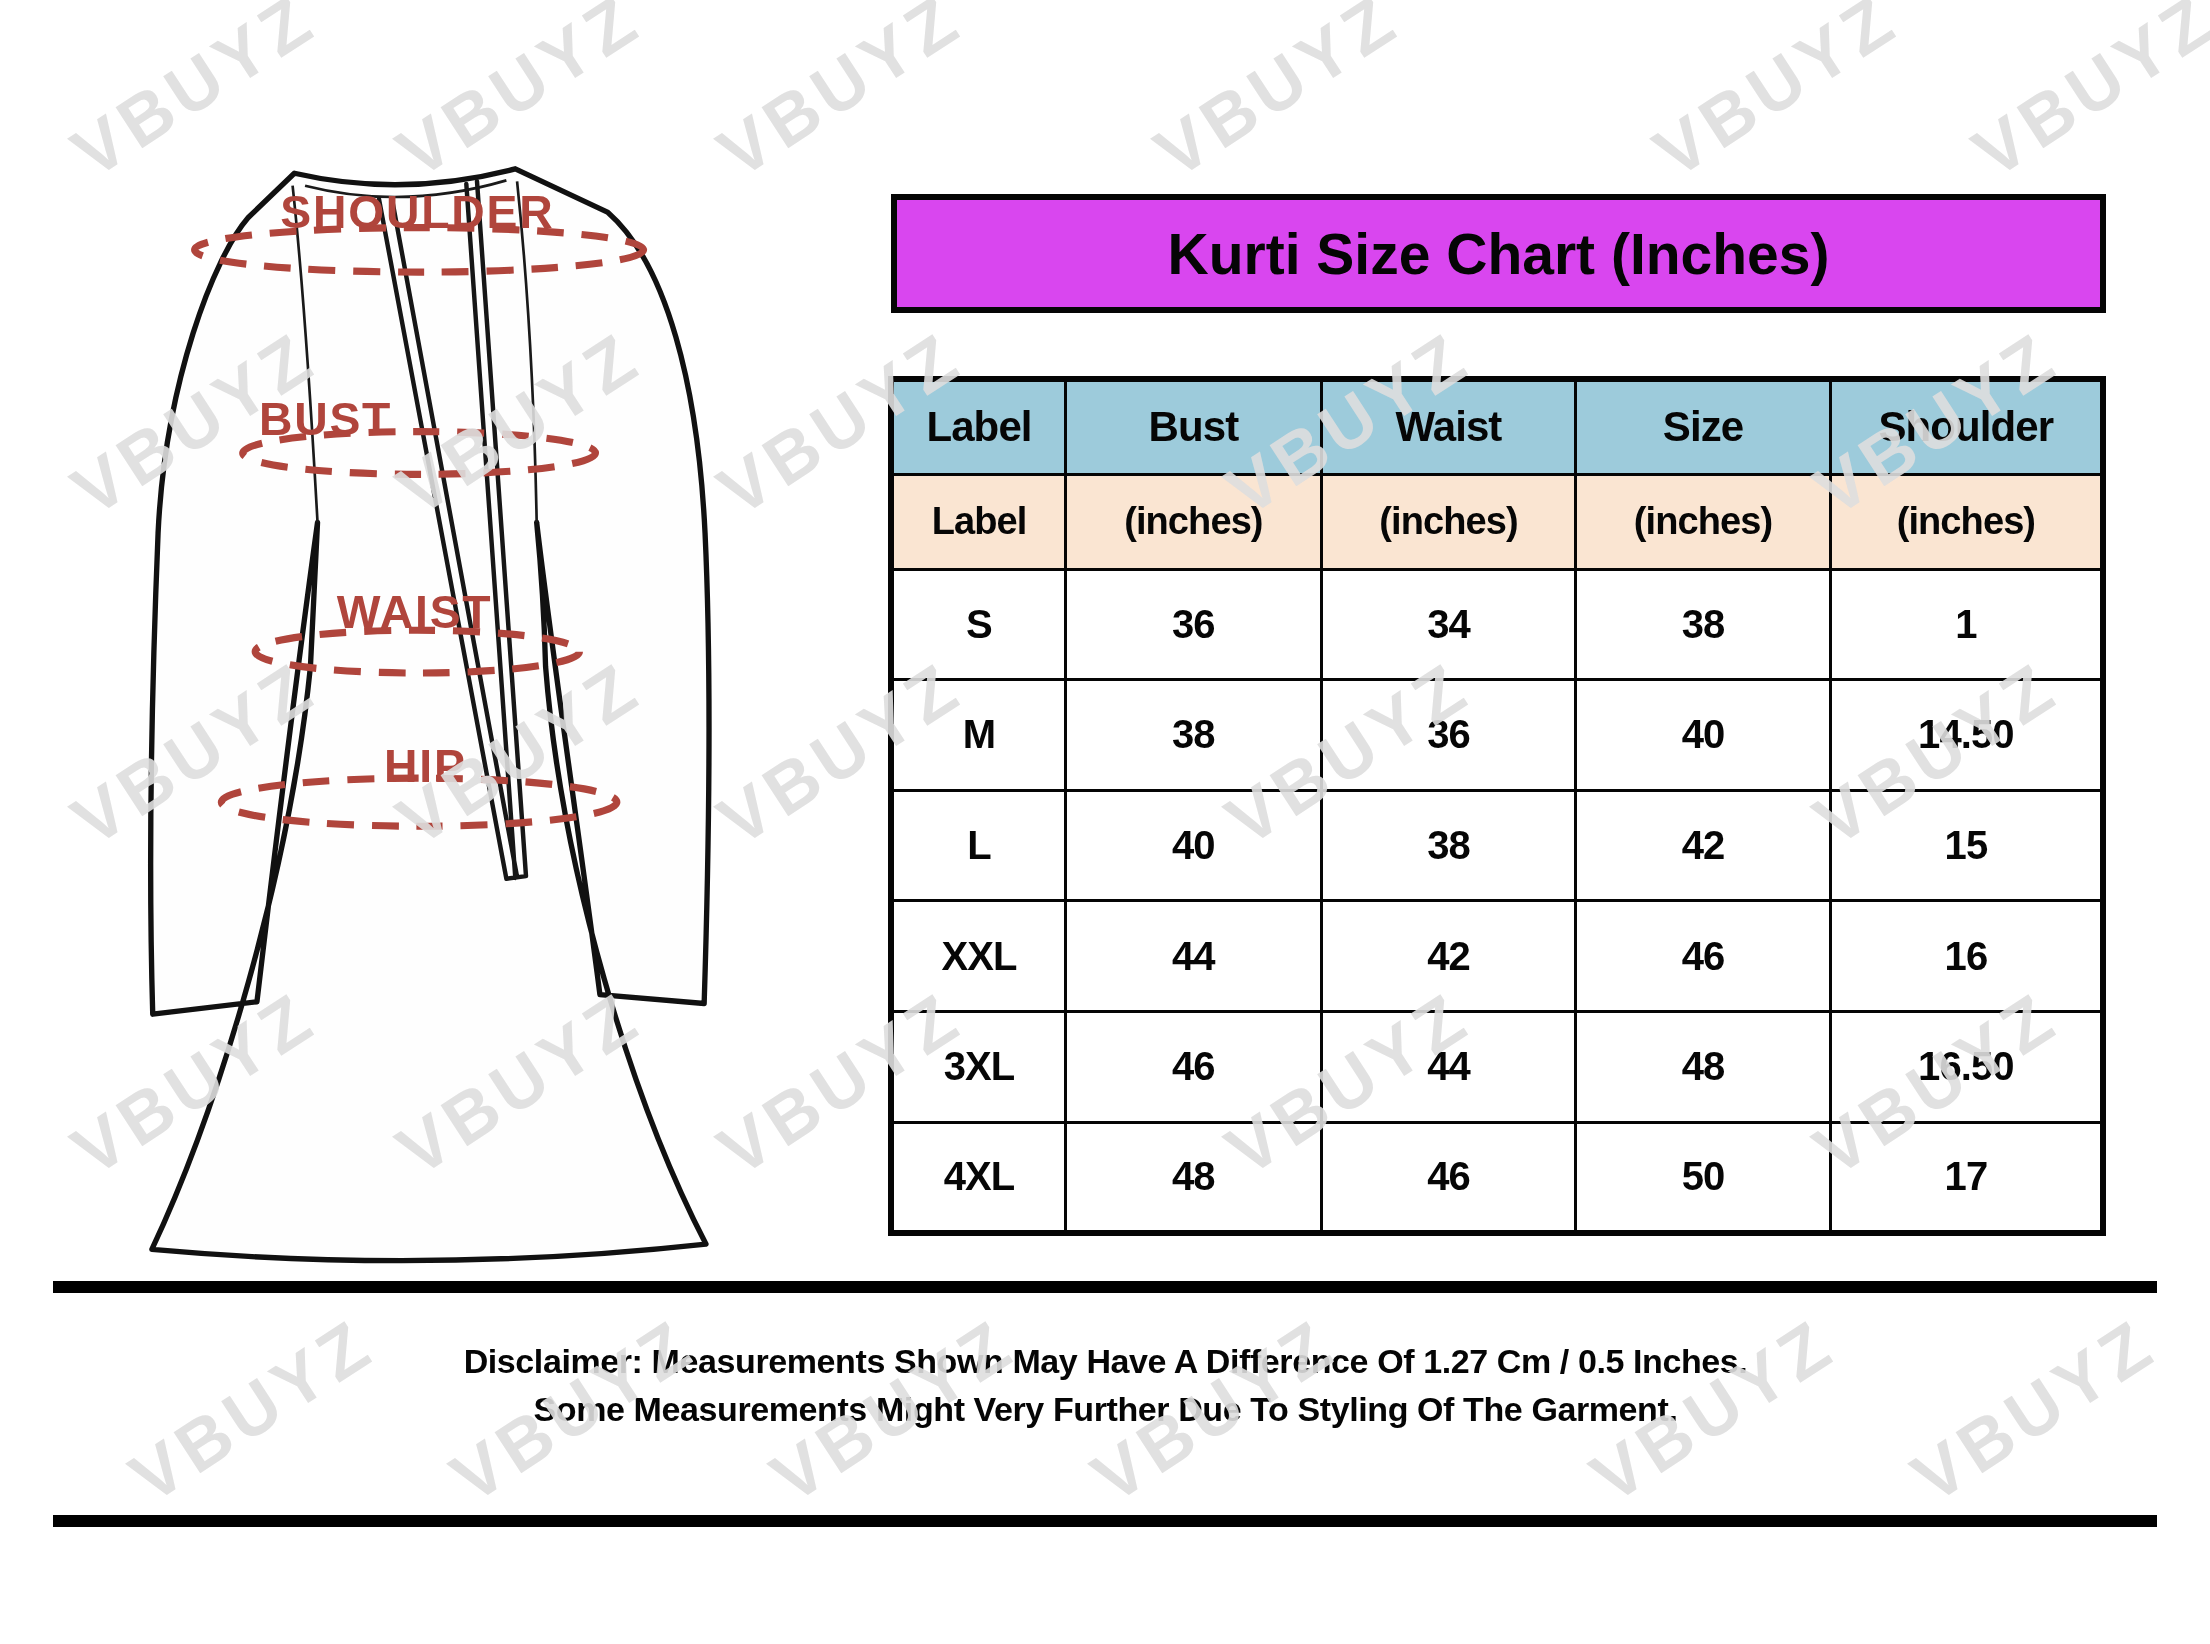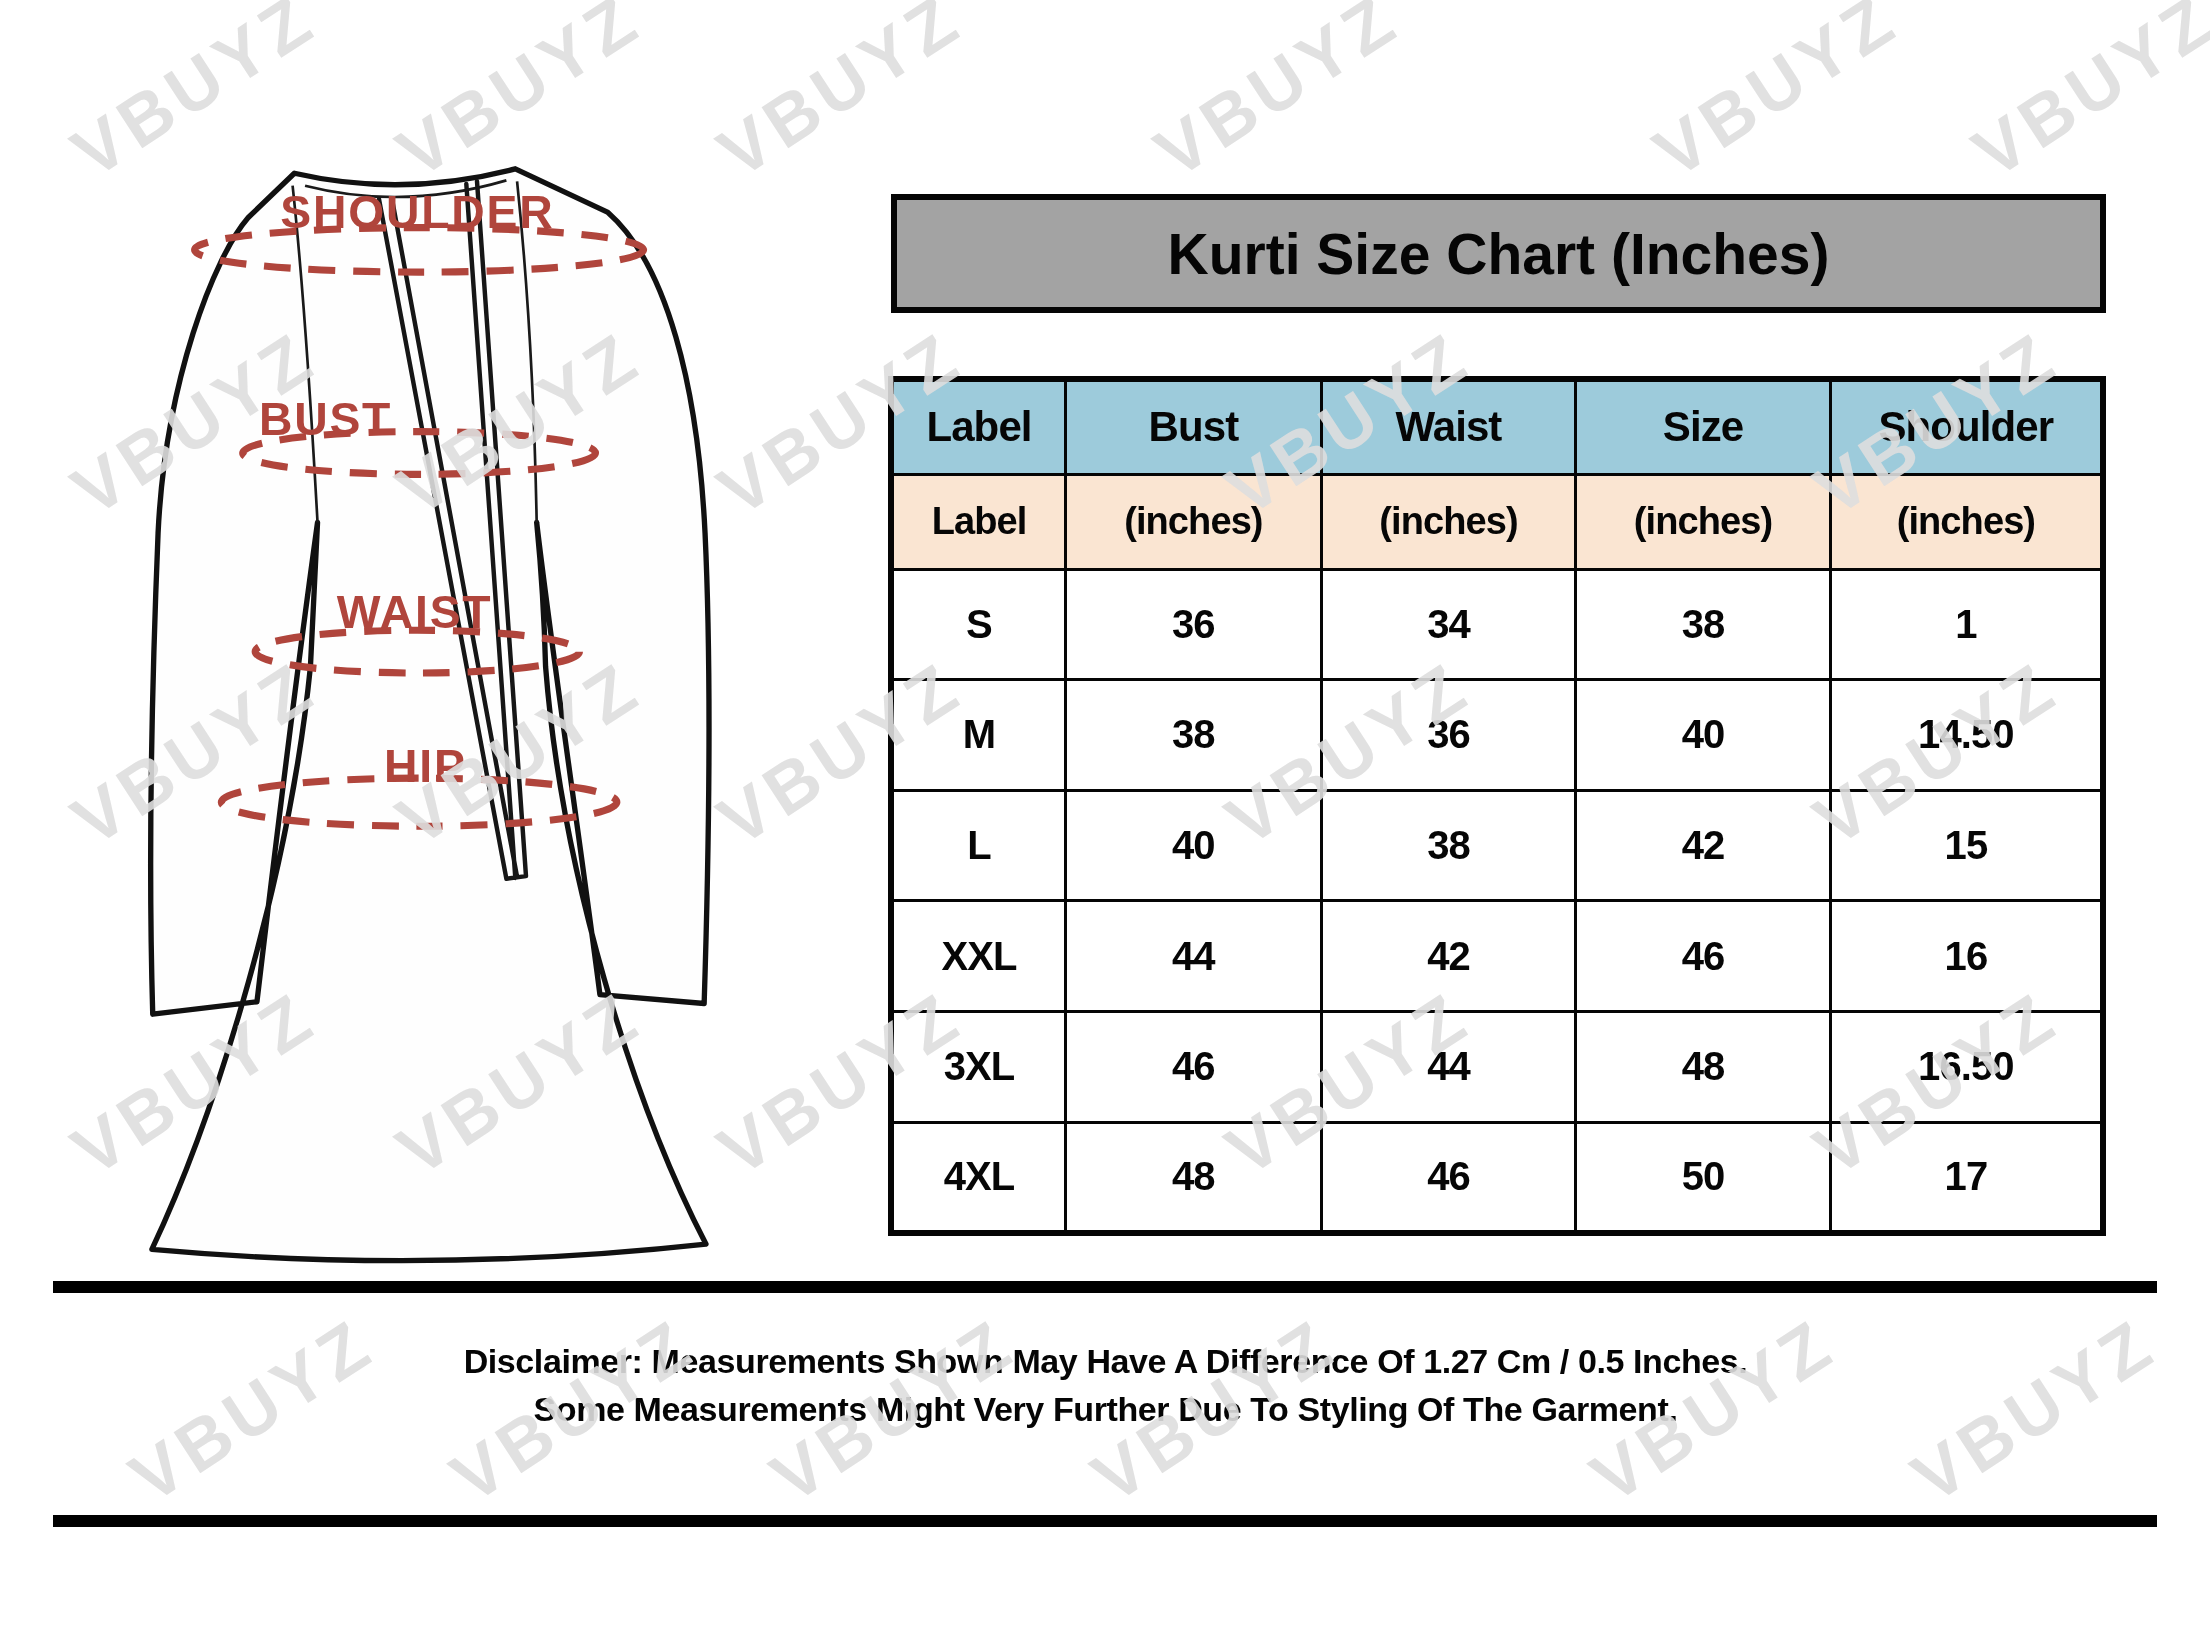--- a/index.html
+++ b/index.html
@@ -104,21 +104,21 @@
       <ellipse cx="318" cy="553" rx="182" ry="24" fill="none" stroke="#B0453C" stroke-width="8" stroke-dasharray="30 20"></ellipse>
       <ellipse cx="320" cy="722" rx="222" ry="27" fill="none" stroke="#B0453C" stroke-width="8" stroke-dasharray="30 20"></ellipse>
 
       <text class="measure-label" x="318" y="78" font-size="52" fill="#B0453C" text-anchor="middle">SHOULDER</text>
       <text class="measure-label" x="215" y="310" font-size="52" fill="#B0453C" text-anchor="middle">BUST</text>
       <text class="measure-label" x="315" y="526" font-size="52" fill="#B0453C" text-anchor="middle">WAIST</text>
       <text class="measure-label" x="327" y="699" font-size="52" fill="#B0453C" text-anchor="middle">HIP</text>
     </svg>
   </div>
 
-  <div class="title-bar" style="background: #a3a3a3;">
+  <div class="title-bar" style="background: #d946ef;">
     <span>Kurti Size Chart (Inches)</span>
   </div>
 
   <table class="size-table">
       <colgroup>
         <col style="width: 14.4%;">
         <col style="width: 21.1%;">
         <col style="width: 21%;">
         <col style="width: 21%;">
         <col style="width: 22.5%;">

